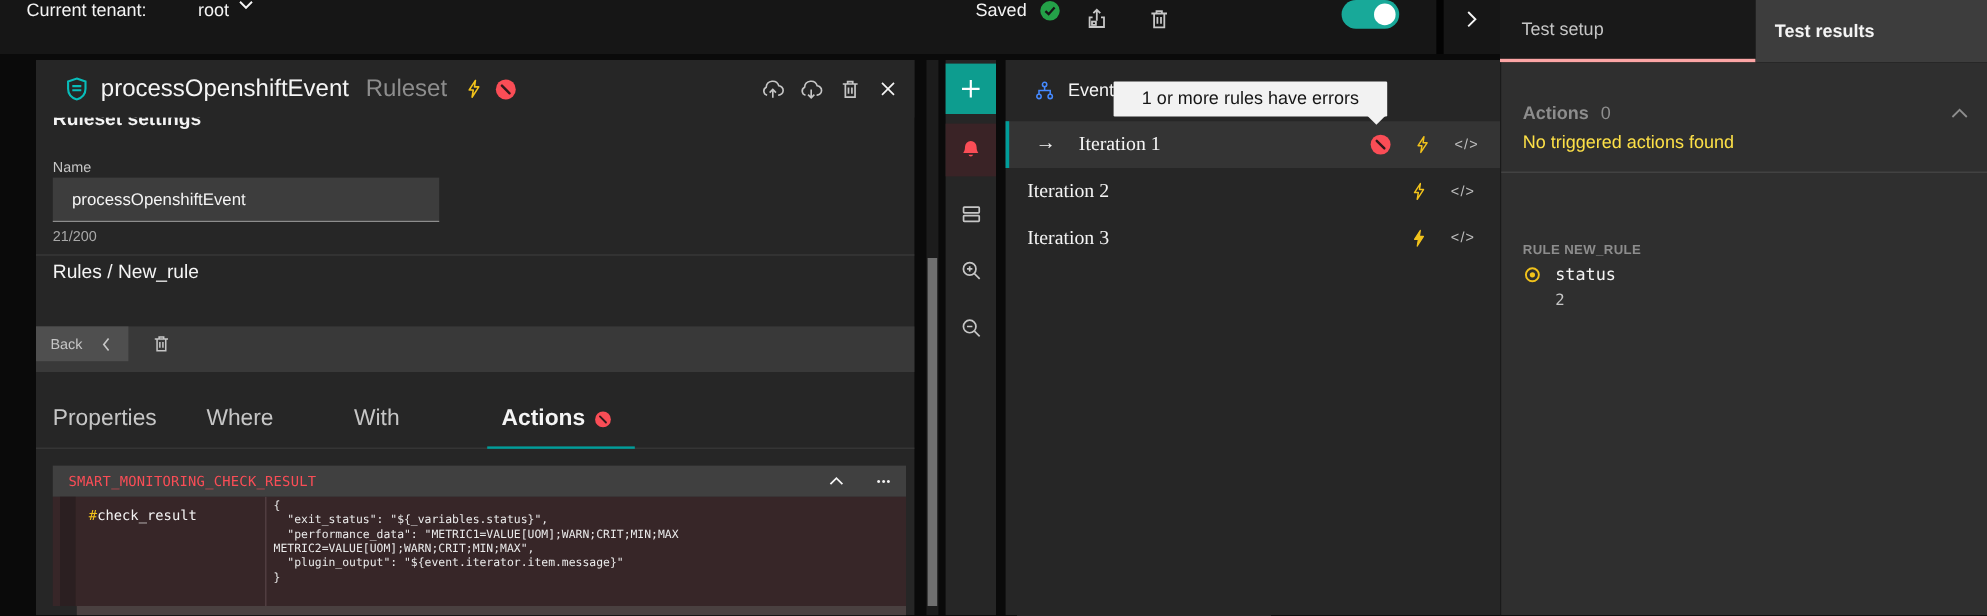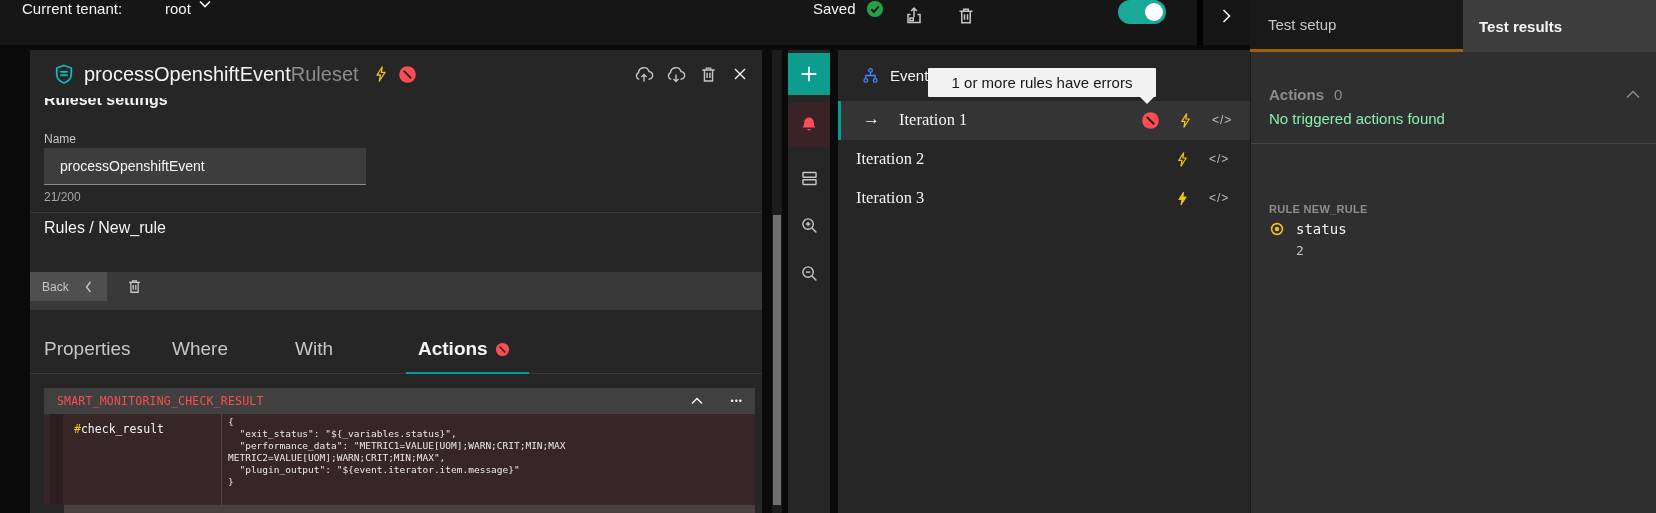--- a/index.html
+++ b/index.html
@@ -10,29 +10,29 @@
   
   .topbar{position:absolute;left:0;top:0;width:1250px;height:45px;background:#161616;}
   .topbar .cell{position:absolute;top:0;height:45px;display:flex;align-items:flex-start;gap:8px;}
   .t-label{font-size:15px;color:#f4f4f4;}
   .t-dim{font-size:15px;color:#f4f4f4;}
   .iconbtn{display:flex;align-items:center;justify-content:center;width:32px;height:32px;cursor:pointer;background:transparent;border:none;padding:0;}
   .toggle{position:relative;width:48px;height:24px;border-radius:12px;background:#18a999;}
   .toggle .knob{position:absolute;top:3px;right:3px;width:18px;height:18px;border-radius:50%;background:#fff;}
   .bar-divider{position:absolute;left:1197px;top:0;width:6px;height:45px;background:#030303;}
   .tab{position:absolute;top:0;height:52px;display:flex;align-items:center;font-size:15px;box-sizing:border-box;}
-  .tab-setup{left:1250px;width:213px;background:#191919;color:#c6c6c6;padding-left:18px;border-bottom:3px solid #a16207;}
+  .tab-setup{left:1250px;width:213px;background:#191919;color:#c6c6c6;padding-left:18px;border-bottom:3px solid #fca5a5;}
   .tab-results{left:1463px;width:193px;background:#3d3d3d;color:#f4f4f4;font-weight:bold;padding-left:16px;}
 
   
   .card{position:absolute;left:30px;top:50px;width:732px;height:463px;background:#262626;}
   .card-header{position:absolute;top:0;left:0;right:0;height:48px;background:#262626;z-index:3;
                display:flex;align-items:center;padding:0 6px 0 24px;box-sizing:border-box;}
   .card-title{font-size:20px;color:#f4f4f4;margin-left:10px;white-space:nowrap;}
-  .card-type{font-size:20px;color:#8d8d8d;margin-left:0;}
+  .card-type{font-size:20px;color:#8d8d8d;margin-left:14px;}
   .hdr-ic{margin-left:14px;display:flex;align-items:center;}
   .spacer{flex:1;}
   .settings-heading{position:absolute;top:41px;left:14px;font-size:16px;font-weight:600;color:#f4f4f4;z-index:1;}
   .name-label{position:absolute;top:82px;left:14px;font-size:12px;color:#c6c6c6;}
   .name-input{position:absolute;top:98px;left:14px;width:290px;height:36px;background:#3d3d3d;border:none;
               border-bottom:1px solid #8d8d8d;color:#f4f4f4;font-size:14px;padding:0 16px;outline:none;
               font-family:"Liberation Sans",sans-serif;}
   .char-count{position:absolute;top:140px;left:14px;font-size:12px;color:#a8a8a8;}
   .card-divider{position:absolute;top:162px;left:0;right:0;height:1px;background:#3a3a3a;}
   .breadcrumb{position:absolute;top:169px;left:14px;font-size:16px;color:#f4f4f4;}
@@ -89,21 +89,21 @@
   .tooltip{position:absolute;left:928px;top:68px;width:228px;height:29px;background:#f2f2f2;color:#161616;
            font-size:15px;display:flex;align-items:center;justify-content:center;z-index:10;border-radius:1px;}
   .tooltip-caret{position:absolute;left:1139px;top:96px;width:0;height:0;z-index:10;
                  border-left:8px solid transparent;border-right:8px solid transparent;border-top:8px solid #f2f2f2;}
 
   
   .results{position:absolute;left:1250px;top:52px;width:406px;height:461px;background:#2f2f2f;border-left:1px solid #1a1a1a;box-sizing:border-box;}
   .res-row{position:absolute;left:18px;right:16px;display:flex;align-items:center;}
   .res-h{font-size:15px;font-weight:bold;}
   .res-count{font-size:15px;margin-left:10px;}
-  .res-empty{position:absolute;left:18px;top:58px;font-size:15px;color:#86efac;}
+  .res-empty{position:absolute;left:18px;top:58px;font-size:15px;color:#fde047;}
   .res-divider{position:absolute;left:0;right:0;top:91px;height:1px;background:#474747;}
   .res-rule{position:absolute;left:18px;top:151px;font-size:11px;font-weight:bold;color:#8d8d8d;letter-spacing:.3px;}
   .res-var{position:absolute;left:18px;top:169px;display:flex;align-items:center;gap:11px;}
   .res-var-name{font-family:"DejaVu Sans Mono",monospace;font-size:14px;color:#f4f4f4;}
   .res-var-value{position:absolute;left:45px;top:191px;font-family:"DejaVu Sans Mono",monospace;font-size:13px;color:#c6c6c6;}
   .gray{color:#8d8d8d;} .lightgray{color:#c6c6c6;}
 </style>
 </head>
 <body>
 

